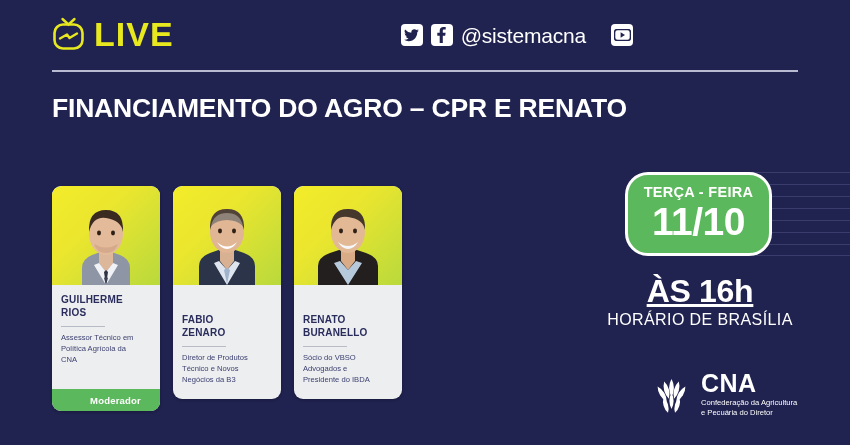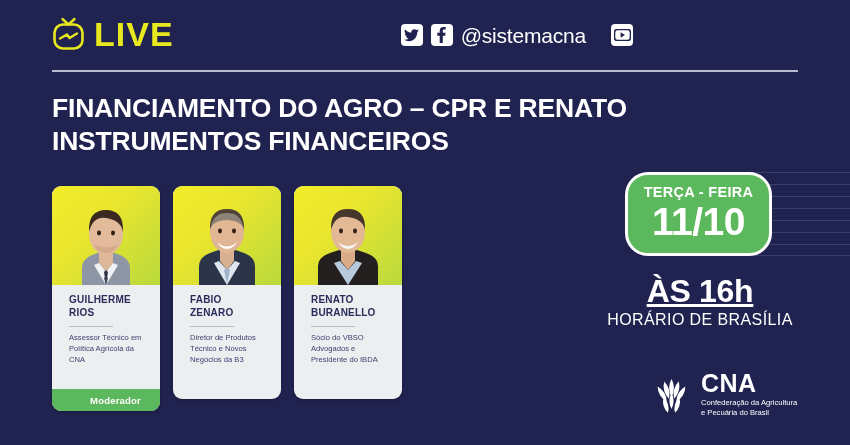--- a/index.html
+++ b/index.html
@@ -127,37 +127,36 @@
     width: 108px;
     background: #eceef0;
     border-radius: 9px;
     overflow: hidden;
     display: flex;
     flex-direction: column;
     position: relative;
     box-shadow: 0 1px 3px rgba(0,0,0,0.25);
   }
   .card.tall { height: 225px; }
-  .card.short { height: 213px; }
+  .card.short { height: 213px; gap: 20px; }
 
   .photo {
     width: 108px;
     height: 99px;
     background: linear-gradient(135deg, #f2ec2a 0%, #ebe62e 38%, #b9d93c 100%);
     position: relative;
     overflow: hidden;
     border-radius: 9px 9px 0 0;
     flex: none;
   }
   .photo svg { position: absolute; left: 0; top: 0; }
 
   .card-body {
     padding: 9px 16px 0 9px;
     flex: 1 1 auto;
-    margin-left: 8px;
   }
   .sp-name {
     color: #2a2c5c;
     font-size: 10px;
     font-weight: bold;
     line-height: 1.28;
     letter-spacing: 0.2px;
     text-transform: uppercase;
     white-space: pre-line;
   }
@@ -318,21 +317,20 @@
           <path fill="#20224f" d="M6.6 3.3 L11 6 L6.6 8.7 Z"></path>
         </svg>
       </span>
     </div>
 
     <div class="divider"></div>
   </div>
 
   <div class="title">
     <div>FINANCIAMENTO DO AGRO – CPR E RENATO</div>
-    <div>INSTRUMENTOS FINANCEIROS</div>
   </div>
 
   <div class="cards">
 
     <div class="card tall">
       <div class="photo">
         <svg width="108" height="99" viewBox="0 0 108 99" xmlns="http://www.w3.org/2000/svg">
           <g>
             <path d="M30 99 V82 q0-9 10-13 l14-5 14 5 q10 4 10 13 V99 Z" fill="#8e96a6"></path>
             <path d="M47 64 h14 v13 l-7 9 -7-9 Z" fill="#dcb79a"></path>
@@ -433,17 +431,17 @@
           <path d="M35.4 13.4 q0 4.6-2.5 8.8 -2.5 4.2-6.6 6.4 0-4.6 2.5-8.8 2.5-4.2 6.6-6.4 Z"></path>
           <path d="M21.5 20 q2.1 3.6 2.1 8 0 4.3-2.1 7.9 -2.1-3.6-2.1-7.9 0-4.4 2.1-8 Z"></path>
           <path d="M13.6 24.6 q3.2 2.8 4.4 7 1.2 4.2 0 8.2 -3.2-2.8-4.4-7 -1.2-4.2 0-8.2 Z"></path>
           <path d="M29.4 24.6 q1.2 4 0 8.2 -1.2 4.2-4.4 7 -1.2-4-0-8.2 1.2-4.2 4.4-7 Z"></path>
         </g>
       </svg>
     </span>
     <span class="cna-text">
       <span class="cna-name">CNA</span>
       <span class="cna-tag">Confederação da Agricultura
-e Pecuária do Brasil</span>
+e Pecuária do Diretor</span>
     </span>
   </div>
 
 </div>
 
 </body></html>

